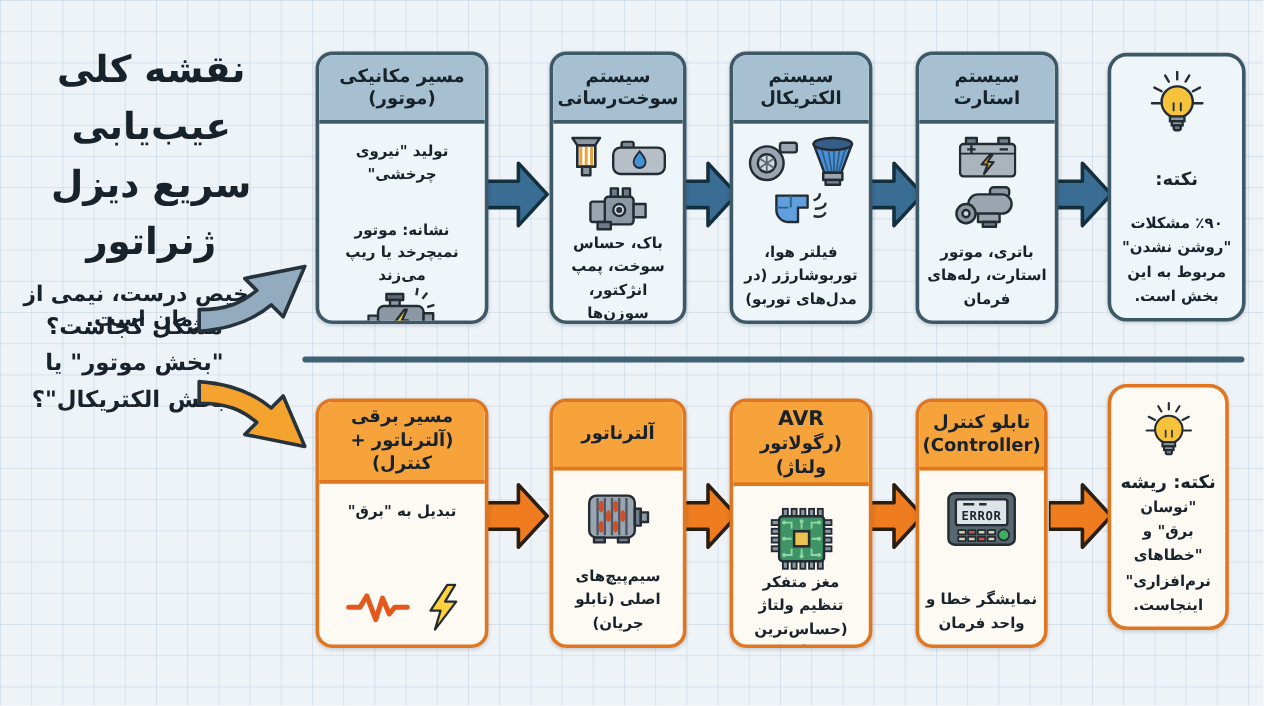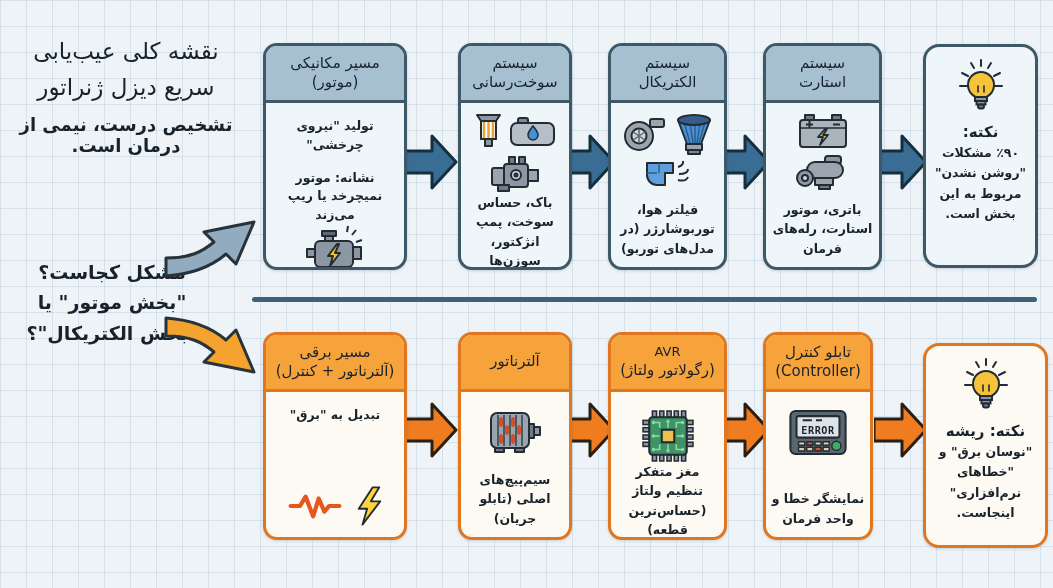--- a/index.html
+++ b/index.html
@@ -7,49 +7,49 @@
     position:relative;width:1053px;height:588px;overflow:hidden;
     background-color:#eef3f7;
     background-image:
       linear-gradient(rgba(168,193,214,.35) 1px, transparent 1px),
       linear-gradient(90deg, rgba(168,193,214,.35) 1px, transparent 1px);
     background-size:26px 26px;
     font-family:"DejaVu Sans", sans-serif;
     color:#18222b;
   }
   .left-col{position:absolute;left:4px;top:34px;width:244px;text-align:center;direction:rtl;}
-  .title-line{font-size:23px;font-weight:normal;line-height:1.55;}
+  .title-line{font-size:31px;font-weight:bold;line-height:1.55;}
   .subtitle{margin-top:9px;font-size:18px;font-weight:bold;}
   .question{position:absolute;left:0;top:257px;width:224px;text-align:center;direction:rtl;
     font-size:19px;font-weight:bold;line-height:1.6;}
   .divider{position:absolute;left:252px;top:297px;width:785px;height:5px;border-radius:3px;background:#3f6177;z-index:0;}
   .curve{position:absolute;z-index:1;}
   .harrow{position:absolute;width:56px;height:60px;top:132px;z-index:1;}
   .harrow.bottom{top:400px;}
   .card{position:absolute;top:43px;height:227px;box-sizing:border-box;z-index:2;
     border:3px solid #3d5866;border-radius:14px;background:#eff6fa;
     display:flex;flex-direction:column;overflow:hidden;box-shadow:0 1px 3px rgba(30,50,70,.18);}
   .card.bottom{top:332px;height:208px;border-color:#e0761f;background:#fdf9f3;}
   .card-head{flex:0 0 auto;min-height:48px;display:flex;flex-direction:column;justify-content:center;align-items:center;
-    background:#a6c0d1;border-bottom:3px solid #3d5866;font-weight:normal;font-size:15px;line-height:1.3;
+    background:#a6c0d1;border-bottom:3px solid #3d5866;font-weight:bold;font-size:15px;line-height:1.3;
     text-align:center;direction:rtl;padding:3px 2px;}
   .card.bottom .card-head{background:#f7a33c;border-bottom-color:#e0761f;}
   .card-body{flex:1;display:flex;flex-direction:column;align-items:center;padding:6px 5px 5px;
     direction:rtl;text-align:center;font-weight:bold;font-size:12.5px;line-height:1.5;}
   .btxt{margin:8px 0 0;}
-  .btxt.gap{margin-top:14px;}
+  .btxt.gap{margin-top:28px;}
   .icons{margin-top:4px;display:flex;flex-direction:column;align-items:center;gap:5px;}
   .icon-row{display:flex;align-items:center;justify-content:center;gap:8px;}
   .caption{margin-top:auto;margin-bottom:4px;line-height:1.55;}
   .big-icon{margin-top:12px;}
   .foot-icons{margin-top:auto;margin-bottom:6px;display:flex;align-items:center;gap:12px;}
   .engine-slot{margin-top:auto;margin-bottom:2px;}
   .note{position:absolute;box-sizing:border-box;z-index:2;border:3px solid #3d5866;border-radius:16px;background:#eff6fa;
     display:flex;flex-direction:column;align-items:center;padding:12px 7px 8px;direction:rtl;text-align:center;
-    box-shadow:0 1px 3px rgba(30,50,70,.18);}
+    box-shadow:0 1px 3px rgba(30,50,70,.18);justify-content:space-between;}
   .note.bottom{border-color:#e0761f;background:#fdf9f3;}
   .note-label{font-weight:bold;font-size:15px;margin-top:12px;}
   .note-text{font-weight:bold;font-size:12.5px;line-height:1.62;margin-top:2px;}
 </style>
 </head>
 <body>
 
 <div class="canvas">
 
   <div class="left-col">
@@ -287,21 +287,21 @@
           <rect x="8" y="38" width="9" height="4" fill="#6f7c88"></rect>
           <rect x="28" y="38" width="9" height="4" fill="#6f7c88"></rect>
         </g>
       </svg>
       <p class="caption">سیم‌پیچ‌های اصلی (تابلو جریان)</p>
     </div>
   </section>
 
   <section class="card bottom" style="left:608px;width:119px">
     <header class="card-head">
-      <div style="font-size:13px">AVR</div>
+      <div style="font-size:17px">AVR</div>
       <div>(رگولاتور ولتاژ)</div>
     </header>
     <div class="card-body">
       <svg class="big-icon" width="52" height="52" viewBox="0 0 50 50">
         <g stroke="#232b33" stroke-width="1.5">
           <g fill="#8b98a4">
             <rect x="10" y="1" width="4" height="6"></rect>
               <rect x="17" y="1" width="4" height="6"></rect>
               <rect x="24" y="1" width="4" height="6"></rect>
               <rect x="31" y="1" width="4" height="6"></rect>
@@ -363,21 +363,21 @@
               <rect x="25" y="36.5" width="6" height="3.5" fill="#c8503f"></rect>
               <rect x="33" y="36.5" width="6" height="3.5" fill="#d9d0b0"></rect>
             <circle cx="46" cy="35" r="4.5" fill="#3fae62"></circle>
           </g>
         </g>
       </svg>
       <p class="caption">نمایشگر خطا و واحد فرمان</p>
     </div>
   </section>
 
-  <aside class="note bottom" style="left:923px;top:343px;width:125px;height:205px">
+  <aside class="note bottom" style="left:923px;top:320px;width:101px;height:205px">
     <svg width="46" height="52" viewBox="0 0 46 52">
       <g stroke="#232b33" stroke-width="2" stroke-linecap="round">
         <path d="M23 1 v6 M13 4 l3 5 M33 4 l-3 5 M4 14 l6 3 M42 14 l-6 3 M2 27 h7 M44 27 h-7" fill="none"></path>
         <circle cx="23" cy="26" r="13" fill="#f7c33b"></circle>
         <path d="M20 33 v-6 m6 6 v-6" fill="none" stroke-width="1.6"></path>
         <rect x="17" y="38" width="12" height="4" fill="#8b98a4"></rect>
         <rect x="18.5" y="42" width="9" height="3.5" fill="#8b98a4"></rect>
         <rect x="20" y="45.5" width="6" height="4" rx="2" fill="#6f7c88"></rect>
       </g>
     </svg>

